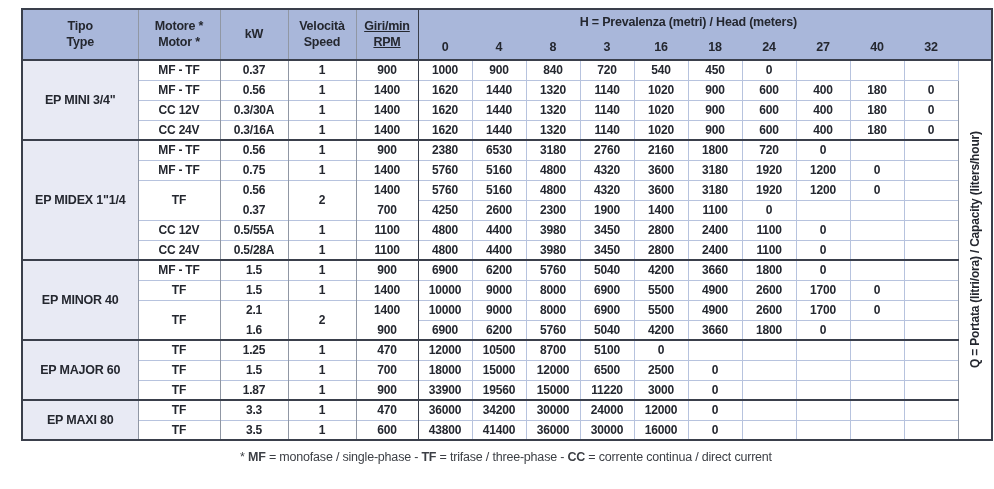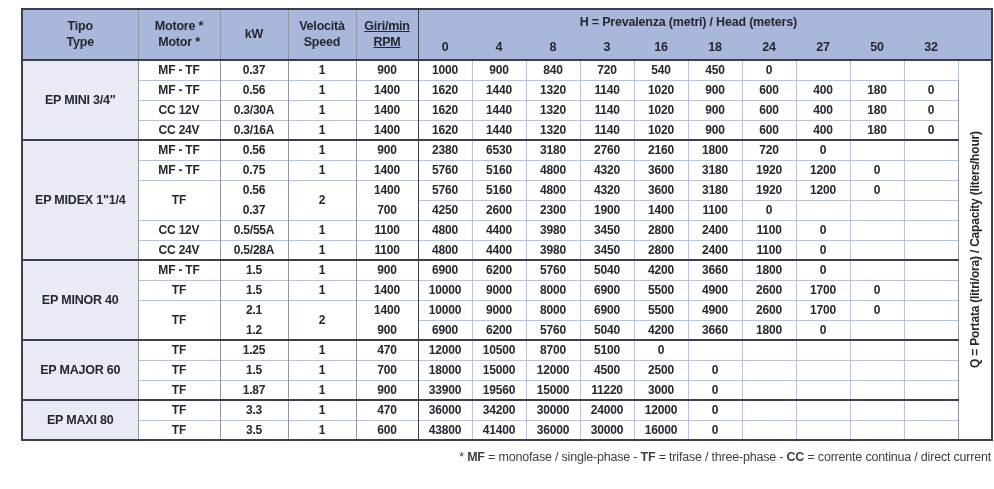--- a/index.html
+++ b/index.html
@@ -44,21 +44,21 @@
   }
   tr.group-first td{border-top:2px solid var(--dark-border);}
   td.nt{border-top:none !important;}
   td.side-cell{position:relative;background:#ffffff;border-left:1px solid var(--gray-line);}
   .vert{
     position:absolute;inset:0;display:flex;align-items:center;justify-content:center;
     writing-mode:vertical-rl;transform:rotate(180deg);
     font-size:12px;font-weight:700;white-space:nowrap;letter-spacing:-0.2px;
   }
   .footnote{
-    width:970px;margin-top:9px;text-align:right;
+    width:970px;margin-top:9px;text-align:center;
     font-size:12.5px;font-weight:400;color:#3c3f45;letter-spacing:-0.2px;
   }
   .footnote b{font-weight:700;}
 </style>
 </head>
 <body>
 
 <div class="page">
 
   <table class="spec">
@@ -96,21 +96,21 @@
       </tr>
       <tr class="hrow2">
         <th>0</th>
         <th>4</th>
         <th>8</th>
         <th>3</th>
         <th>16</th>
         <th>18</th>
         <th>24</th>
         <th>27</th>
-        <th>50</th>
+        <th>40</th>
         <th>32</th>
       </tr>
     </thead>
     <tbody>
         <tr class="group-first">
           <td class="group-cell" rowspan="4">EP MINI 3/4"</td>
           <td class="lc">MF - TF</td>
           <td class="lc">0.37</td>
           <td class="lc">1</td>
           <td class="lc rpm">900</td>
@@ -314,21 +314,21 @@
           <td class="qc">8000</td>
           <td class="qc">6900</td>
           <td class="qc">5500</td>
           <td class="qc">4900</td>
           <td class="qc">2600</td>
           <td class="qc">1700</td>
           <td class="qc">0</td>
           <td class="qc"></td>
         </tr>
         <tr>
-          <td class="lc nt">1.2</td>
+          <td class="lc nt">1.6</td>
           <td class="lc rpm nt">900</td>
           <td class="qc">6900</td>
           <td class="qc">6200</td>
           <td class="qc">5760</td>
           <td class="qc">5040</td>
           <td class="qc">4200</td>
           <td class="qc">3660</td>
           <td class="qc">1800</td>
           <td class="qc">0</td>
           <td class="qc"></td>
@@ -352,21 +352,21 @@
           <td class="qc"></td>
         </tr>
         <tr>
           <td class="lc">TF</td>
           <td class="lc">1.5</td>
           <td class="lc">1</td>
           <td class="lc rpm">700</td>
           <td class="qc">18000</td>
           <td class="qc">15000</td>
           <td class="qc">12000</td>
-          <td class="qc">4500</td>
+          <td class="qc">6500</td>
           <td class="qc">2500</td>
           <td class="qc">0</td>
           <td class="qc"></td>
           <td class="qc"></td>
           <td class="qc"></td>
           <td class="qc"></td>
         </tr>
         <tr>
           <td class="lc">TF</td>
           <td class="lc">1.87</td>

